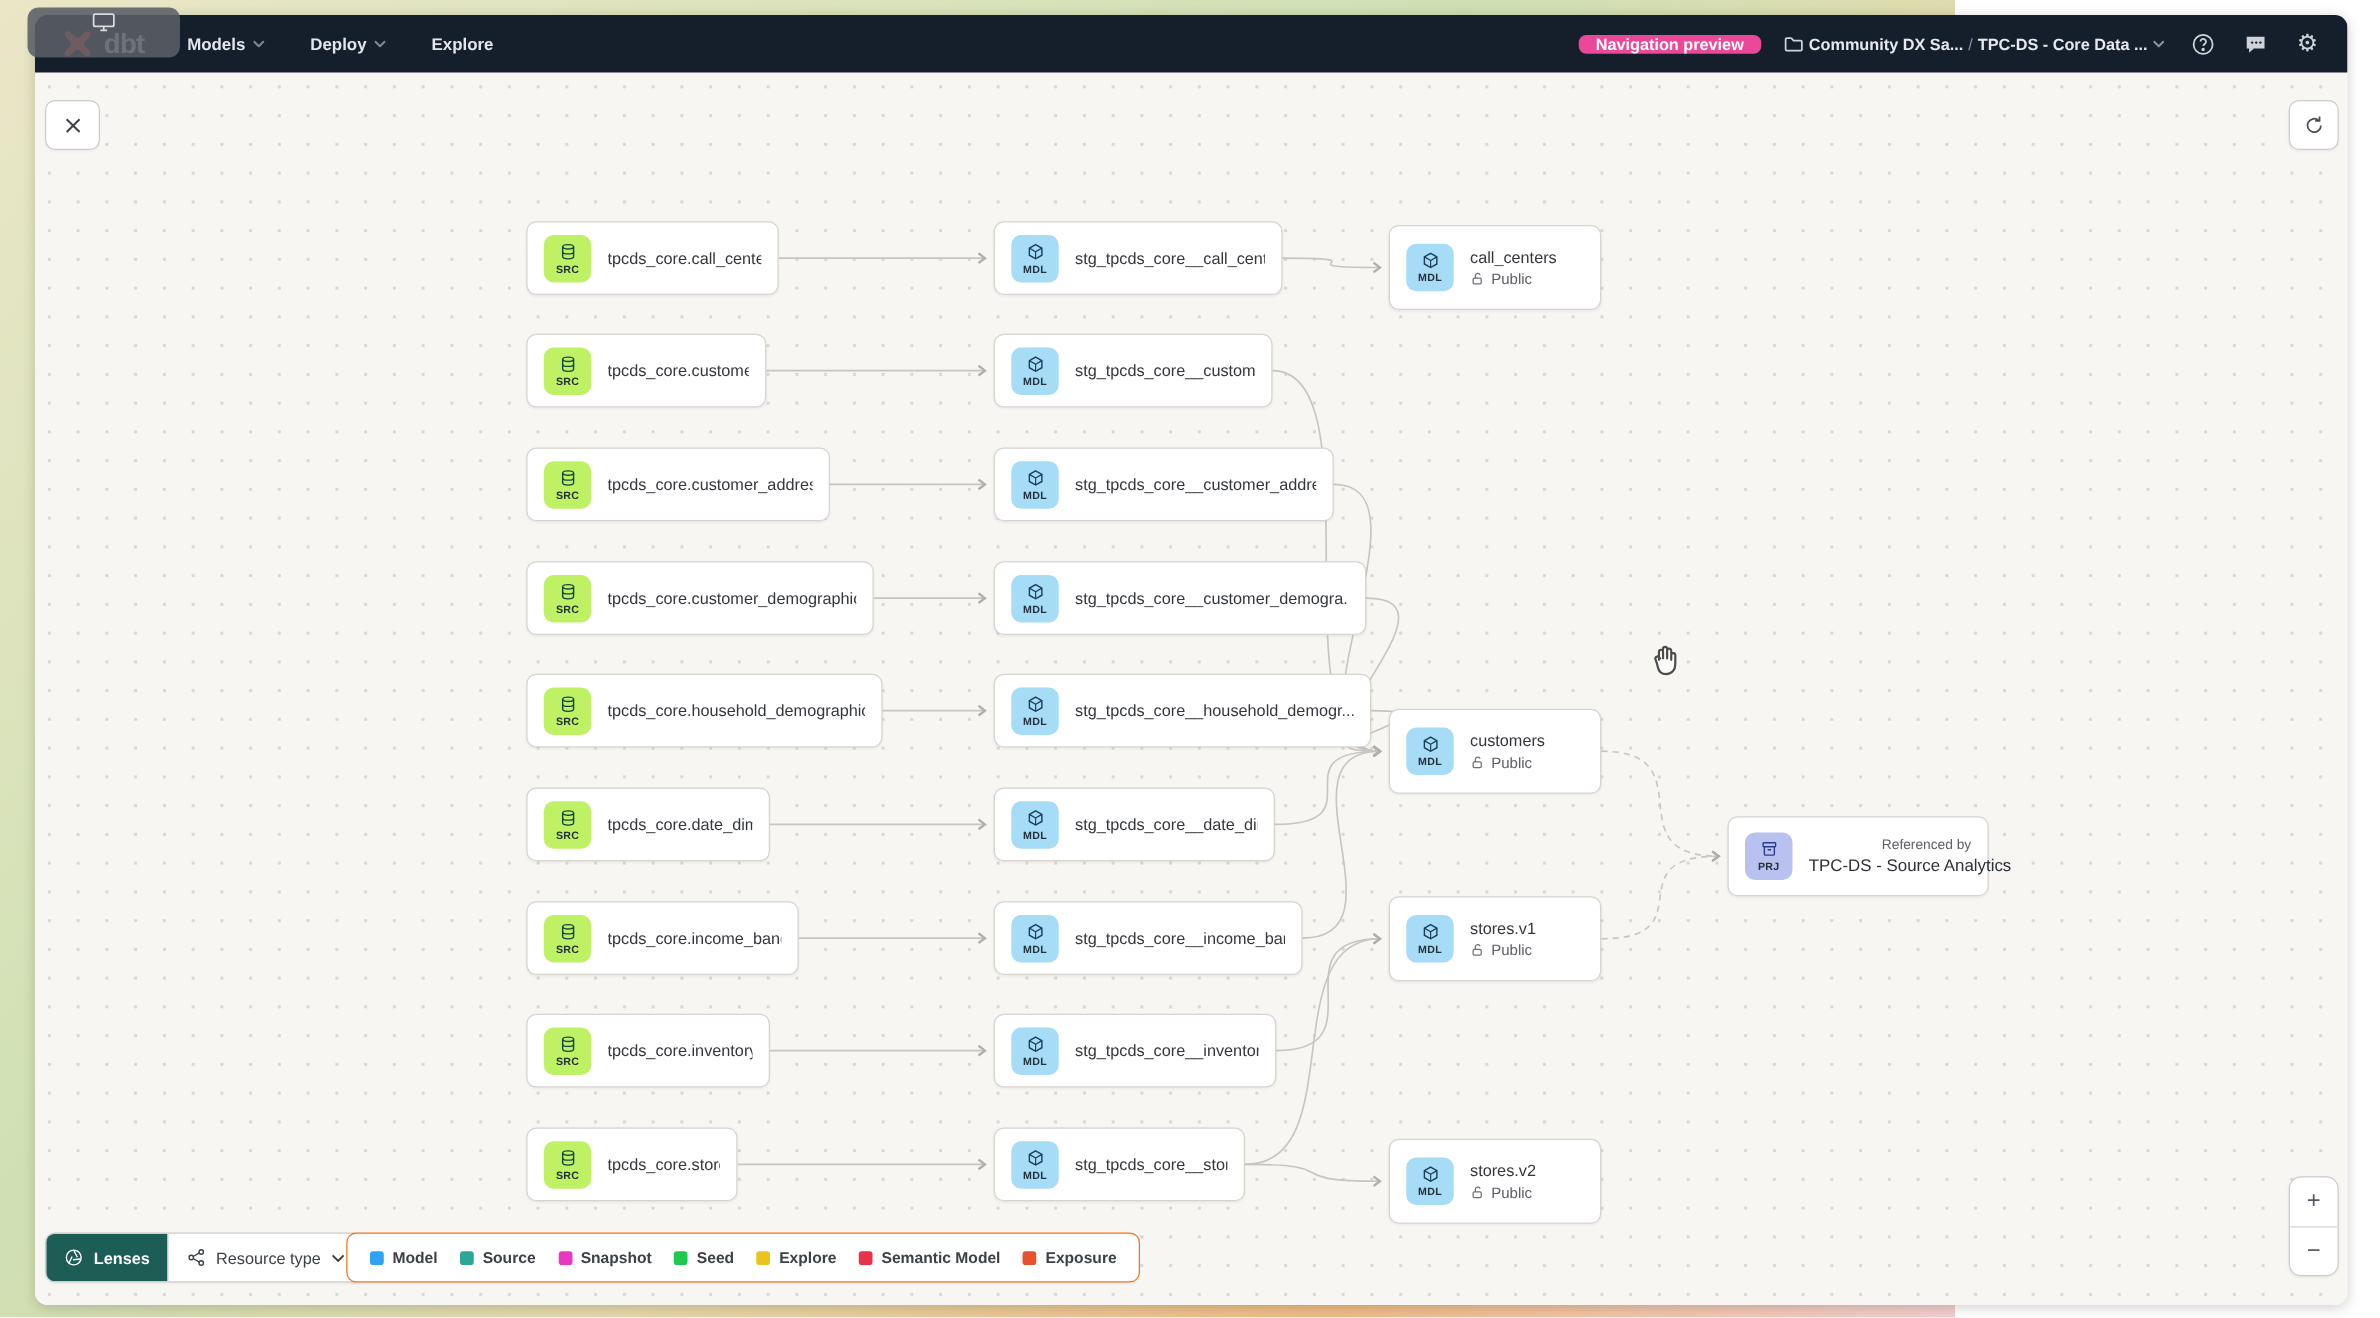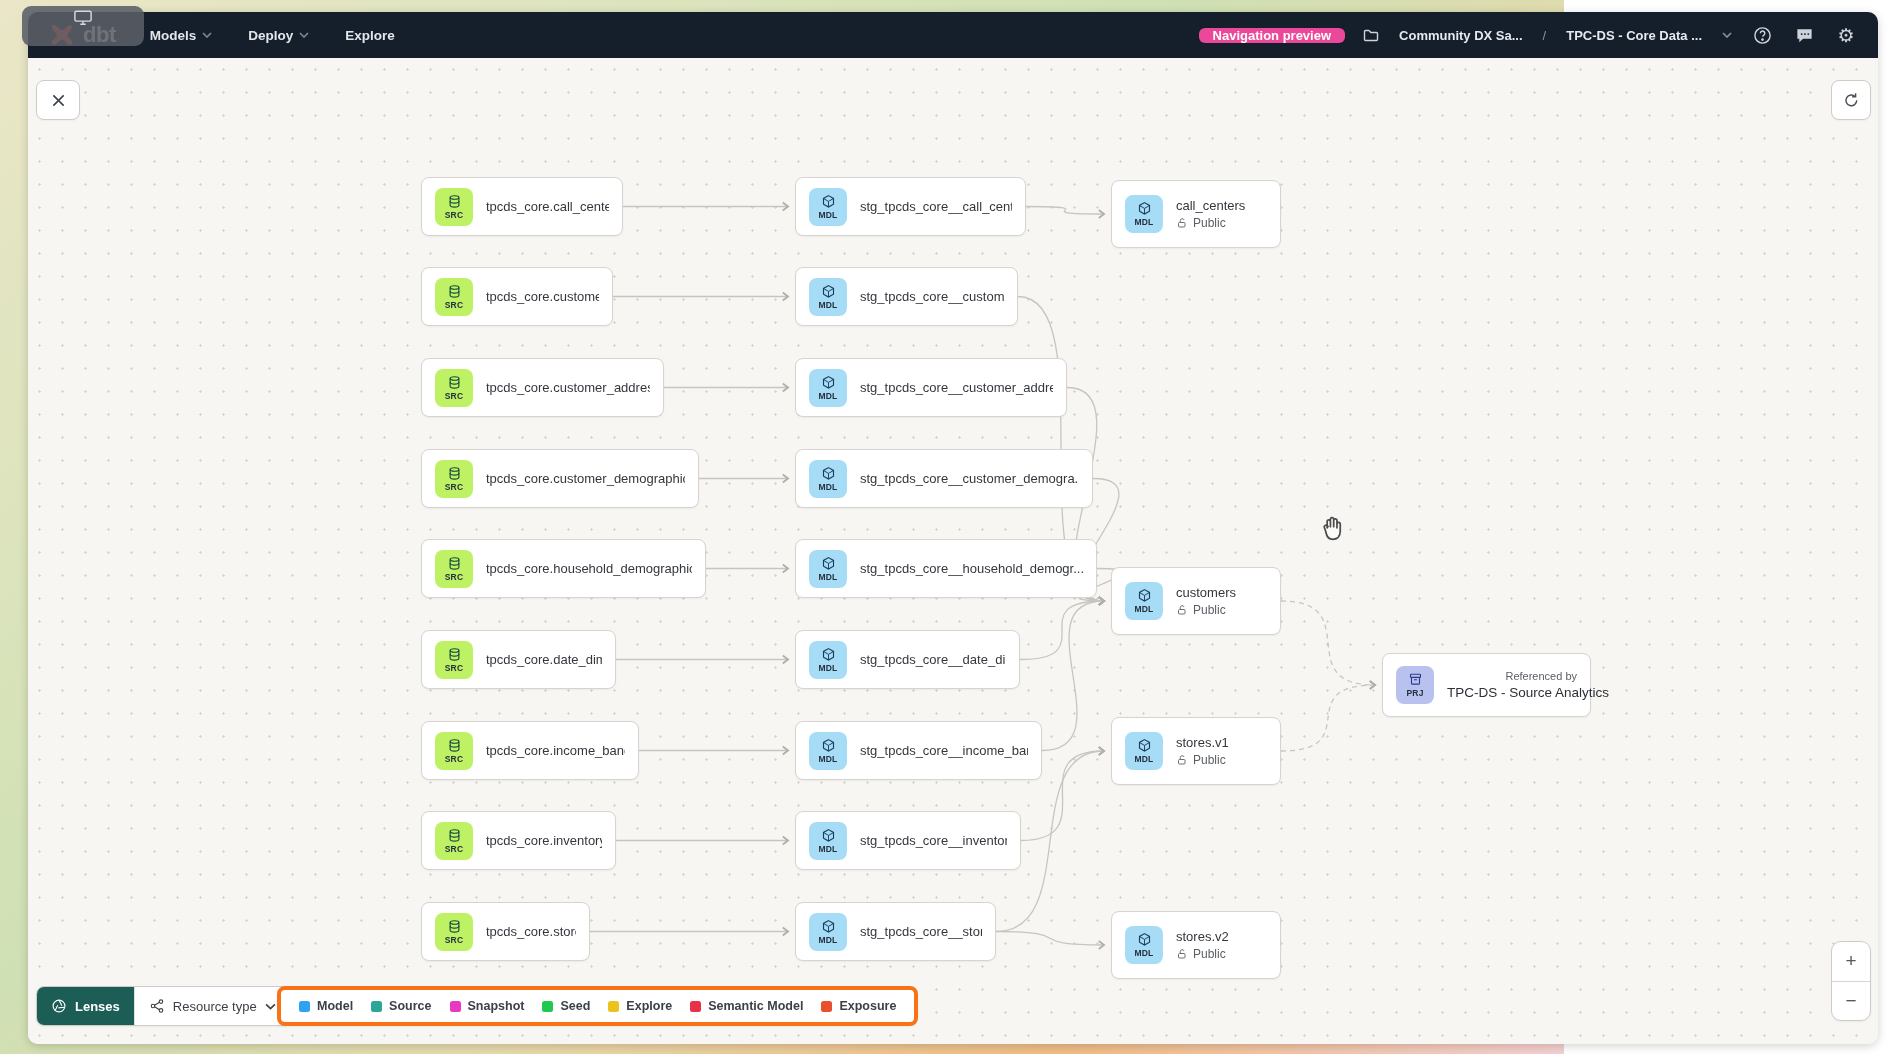--- a/index.html
+++ b/index.html
@@ -28,21 +28,21 @@
   .brand{ display:flex; align-items:center; gap:7px; cursor:pointer; }
   .brand .brand-text{ color:#fff; font-weight:bold; font-size:22px; letter-spacing:-.5px; }
   .menu{ display:flex; align-items:center; gap:36px; }
   .menu-item{ display:flex; align-items:center; gap:6px; color:#e3e6ea; font-size:13.5px; font-weight:bold; cursor:pointer; }
   .menu-item svg{ opacity:.7; }
   .nav-right{ margin-left:auto; display:flex; align-items:center; gap:18px; }
   .preview-btn{
     background:#ec4899; color:#fff; border:none; border-radius:6px;
     font-family:inherit; font-size:13px; font-weight:bold; padding:0 14px; cursor:pointer;
   }
-  .crumb{ display:flex; align-items:center; gap:20px; cursor:pointer; }
+  .crumb{ display:flex; align-items:center; gap:4px; cursor:pointer; }
   .crumb-strong{ color:#e6e9ed; font-size:13px; font-weight:bold; }
   .crumb-sep{ color:#8b929c; font-size:13px; }
   .nav-icon{ width:24px; height:24px; display:flex; align-items:center; justify-content:center; cursor:pointer; color:#ced3d9; }
   .nav-icon.gear{ font-size:19px; line-height:1; }
   
   .canvas-bg{
     position:absolute; left:0; top:46px; right:0; bottom:0;
     background-color:#f7f6f3;
     background-image:radial-gradient(#d9d5d0 1.1px, transparent 1.3px);
     background-size:23px 23px;
@@ -88,21 +88,21 @@
     display:flex; align-items:center; gap:8px; padding:0 14px;
     background:#1c5d56; color:#fff; font-size:13px; font-weight:bold; cursor:pointer;
   }
   .rtype-seg{
     display:flex; align-items:center; gap:8px; padding:0 14px;
     color:#3c4148; font-size:13px; cursor:pointer; border-left:1px solid #e2dfda;
   }
   .legend-pill{
     position:absolute; left:249px; top:974px; height:40px; z-index:5;
     display:flex; align-items:center; gap:18px; padding:0 18px;
-    background:#fff; border:4px solid #f97316; border-radius:8px; box-shadow:0 1px 2px rgba(0,0,0,.05);
+    background:#fff; border:1px solid #f97316; border-radius:8px; box-shadow:0 1px 2px rgba(0,0,0,.05);
   }
   .legend-item{ display:flex; align-items:center; gap:7px; font-size:12.5px; font-weight:bold; color:#3c4148; }
   .legend-swatch{ width:11px; height:11px; border-radius:2.5px; }
   .zoom-stack{
     position:absolute; left:1803px; top:929px; width:40px; height:80px; z-index:5;
     background:#fff; border:1px solid #cfccc7; border-radius:10px;
     display:flex; flex-direction:column; box-shadow:0 1px 2px rgba(0,0,0,.05);
   }
   .zoom-btn{ flex:1; display:flex; align-items:center; justify-content:center; font-size:19px; color:#55595f; cursor:pointer; }
   .zoom-btn.zin{ border-bottom:1px solid #d8d5d0; }

